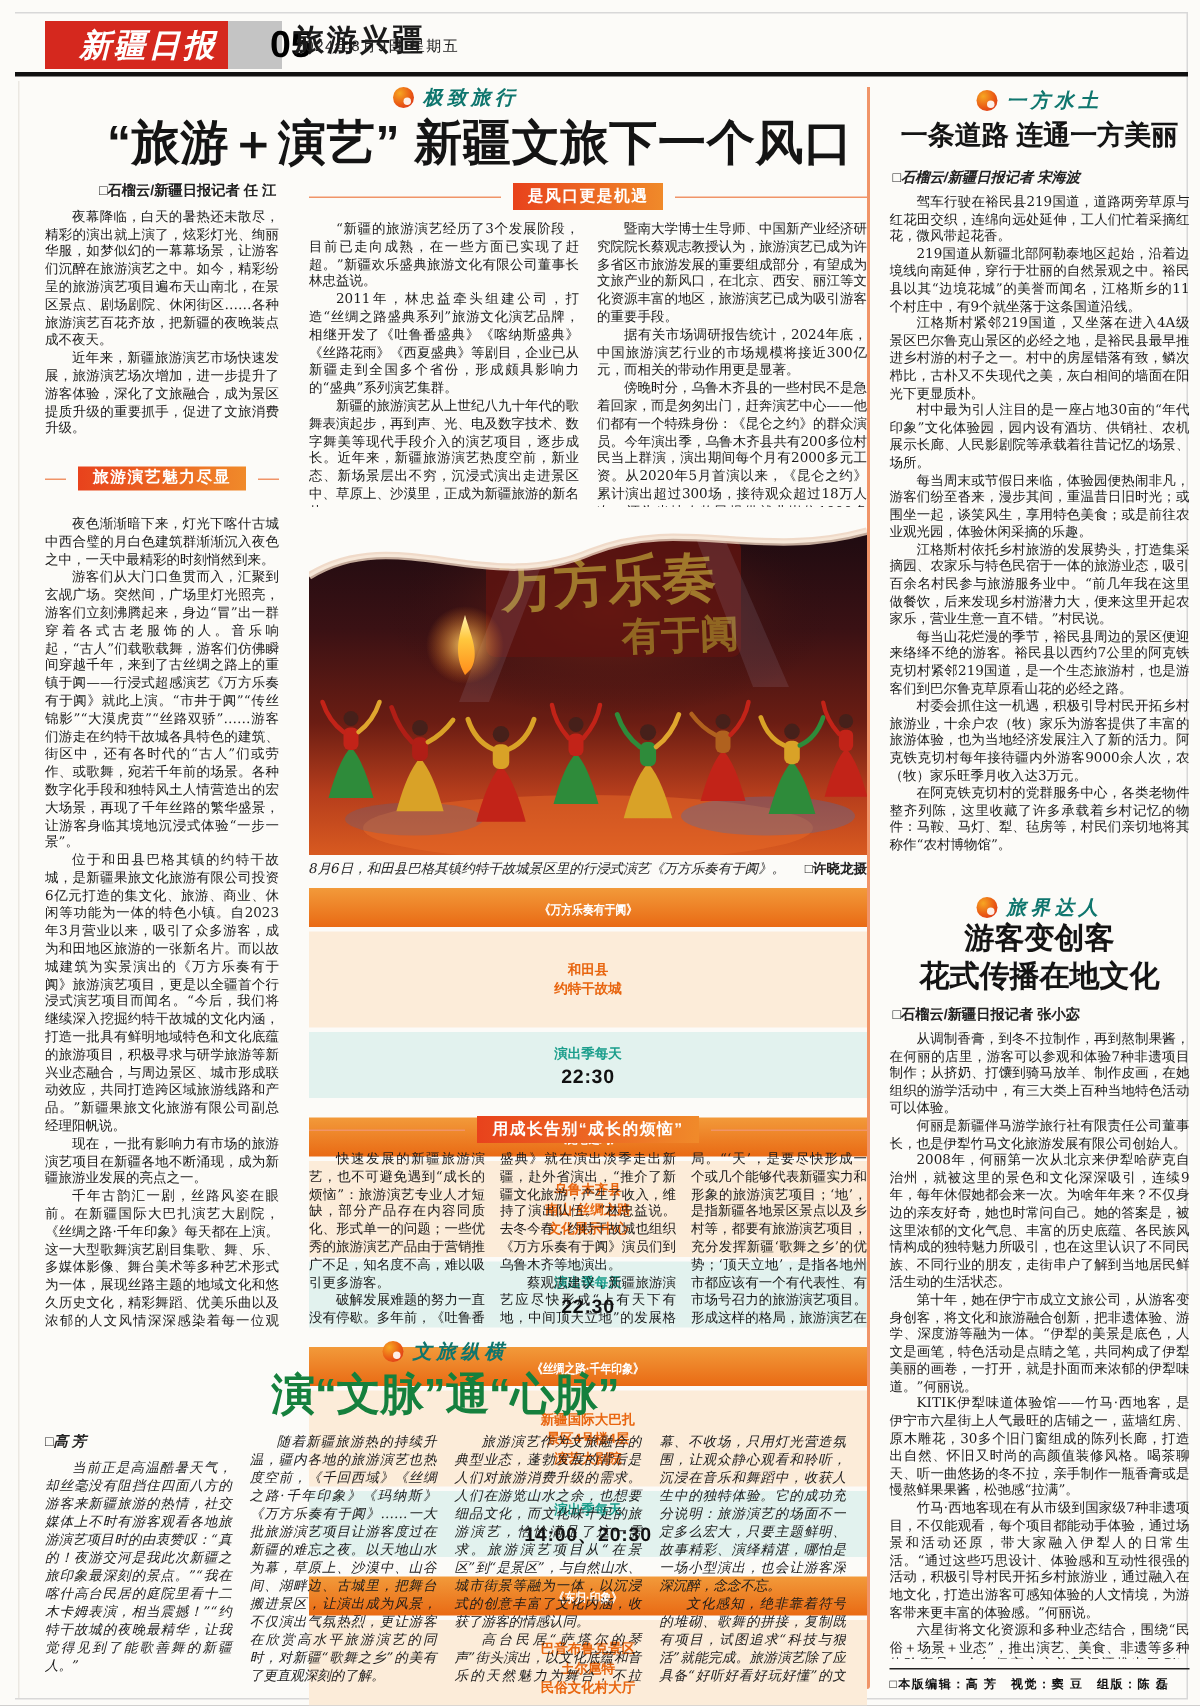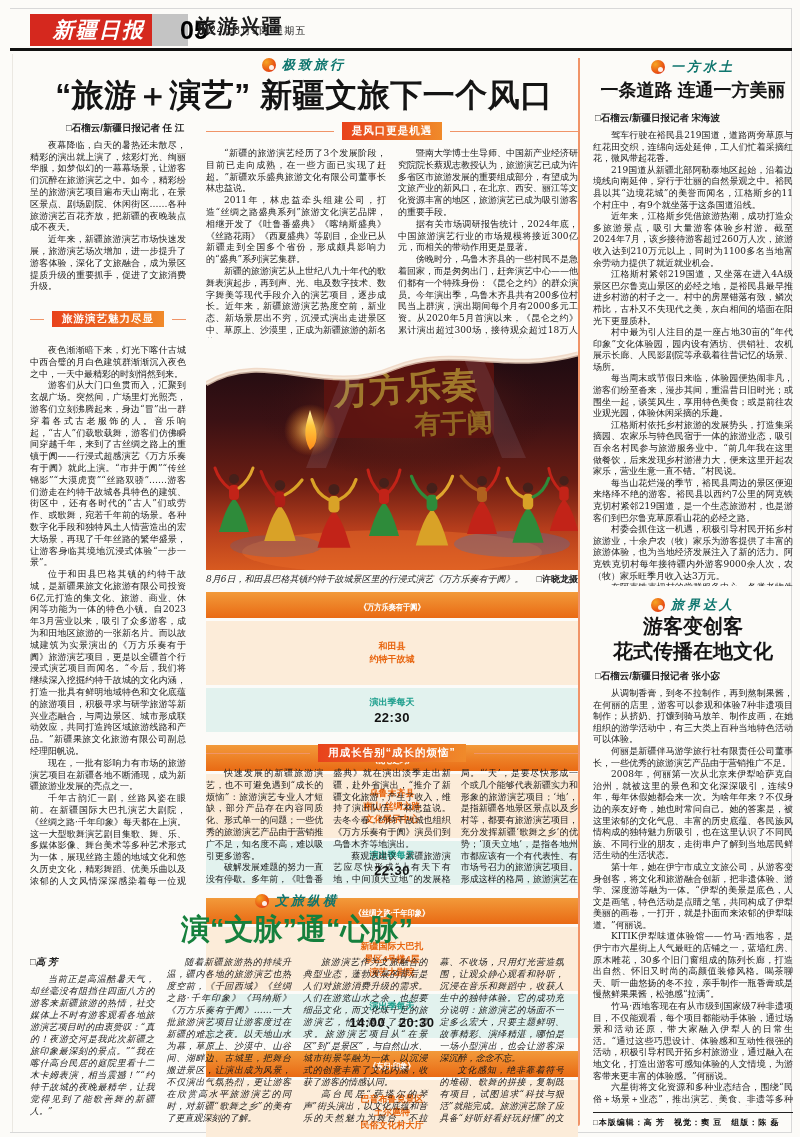--- a/index.html
+++ b/index.html
@@ -80,21 +80,21 @@
   <div class="abs section-name" style="left:196px;top:13px;">旅游兴疆</div>
   <div class="abs edition-date" style="left:197px;top:24px;">2024年8月9日 星期五</div>
   <div class="abs black-rule" style="left:10px;top:48px;width:782px;height:3px;"></div>
 
   <div class="abs orange-rule" style="left:578px;top:58px;width:2px;height:1068px;border-radius:0 0 8px 0;"></div>
 
   <div class="abs kicker" style="left:30px;top:56px;width:548px;">
     <span class="kicker-icon"></span>
     <span class="kicker-label">极致旅行</span>
   </div>
-  <div class="abs headline-main" style="left:30px;top:74px;width:548px;">“旅游＋演艺” 新疆文旅下一个风口</div>
+  <div class="abs headline-main" style="left:46px;top:74px;width:548px;">“旅游＋演艺” 新疆文旅下一个风口</div>
 
   <div class="abs bodytext" style="left:30px;top:122px;width:156px;height:766px;">
     <div class="byline col1-byline">□石榴云/新疆日报记者 任 江</div>
     <div>
         <p>夜幕降临，白天的暑热还未散尽，精彩的演出就上演了，炫彩灯光、绚丽华服，如梦似幻的一幕幕场景，让游客们沉醉在旅游演艺之中。如今，精彩纷呈的旅游演艺项目遍布天山南北，在景区景点、剧场剧院、休闲街区……各种旅游演艺百花齐放，把新疆的夜晚装点成不夜天。</p>
         <p>近年来，新疆旅游演艺市场快速发展，旅游演艺场次增加，进一步提升了游客体验，深化了文旅融合，成为景区提质升级的重要抓手，促进了文旅消费升级。</p>
       </div>
     <div class="subhead-row subhead-inline">
       <span class="line"></span>
       <span class="subhead-box">旅游演艺魅力尽显</span>
@@ -311,46 +311,45 @@
         <p>高台民居“萨塔尔的琴声”街头演出，以文化底蕴和音乐的天然魅力为舞台，不拉幕、不收场，只用灯光营造氛围，让观众静心观看和聆听，沉浸在音乐和舞蹈中，收获人生中的独特体验。它的成功充分说明：旅游演艺的场面不一定多么宏大，只要主题鲜明、故事精彩、演绎精湛，哪怕是一场小型演出，也会让游客深深沉醉，念念不忘。</p>
         <p>文化感知，绝非靠着符号的堆砌、歌舞的拼接，复制既有项目，试图追求“科技与狠活”就能完成。旅游演艺除了应具备“好听好看好玩好懂”的文化质感，还应该具备打动人心的效果，既“养眼”，还要“养心”。</p>
       </div>
   </div>
 
   <div class="abs kicker" style="left:593px;top:58px;width:200px;">
     <span class="kicker-icon"></span>
     <span class="kicker-label">一方水土</span>
   </div>
   <div class="abs headline-r1" style="left:593px;top:78px;width:200px;">一条道路 连通一方美丽</div>
-  <div class="abs byline" style="left:595px;top:112px;">□石榴云/新疆日报记者 宋海波</div>
+  <div class="abs byline" style="left:595px;top:112px;font-style:italic;">□石榴云/新疆日报记者 宋海波</div>
   <div class="abs bodytext" style="left:593px;top:130px;width:200px;height:456px;line-height:11.6px;">
       <p>驾车行驶在裕民县219国道，道路两旁草原与红花田交织，连绵向远处延伸，工人们忙着采摘红花，微风带起花香。</p>
       <p>219国道从新疆北部阿勒泰地区起始，沿着边境线向南延伸，穿行于壮丽的自然景观之中。裕民县以其“边境花城”的美誉而闻名，江格斯乡的11个村庄中，有9个就坐落于这条国道沿线。</p>
-      <p>近年来，江格斯乡凭借旅游热潮，成功打造众多旅游景点，吸引大量游客体验乡村游。截至2024年7月，该乡接待游客超过260万人次，旅游收入达到210万元以上，同时为1100多名当地富余劳动力提供了就近就业机会。</p>
       <p>江格斯村紧邻219国道，又坐落在进入4A级景区巴尔鲁克山景区的必经之地，是裕民县最早推进乡村游的村子之一。村中的房屋错落有致，鳞次栉比，古朴又不失现代之美，灰白相间的墙面在阳光下更显质朴。</p>
       <p>村中最为引人注目的是一座占地30亩的“年代印象”文化体验园，园内设有酒坊、供销社、农机展示长廊、人民影剧院等承载着往昔记忆的场景、场所。</p>
       <p>每当周末或节假日来临，体验园便热闹非凡，游客们纷至沓来，漫步其间，重温昔日旧时光；或围坐一起，谈笑风生，享用特色美食；或是前往农业观光园，体验休闲采摘的乐趣。</p>
       <p>江格斯村依托乡村旅游的发展势头，打造集采摘园、农家乐与特色民宿于一体的旅游业态，吸引百余名村民参与旅游服务业中。“前几年我在这里做餐饮，后来发现乡村游潜力大，便来这里开起农家乐，营业生意一直不错。”村民说。</p>
       <p>每当山花烂漫的季节，裕民县周边的景区便迎来络绎不绝的游客。裕民县以西约7公里的阿克铁克切村紧邻219国道，是一个生态旅游村，也是游客们到巴尔鲁克草原看山花的必经之路。</p>
       <p>村委会抓住这一机遇，积极引导村民开拓乡村旅游业，十余户农（牧）家乐为游客提供了丰富的旅游体验，也为当地经济发展注入了新的活力。阿克铁克切村每年接待疆内外游客9000余人次，农（牧）家乐旺季月收入达3万元。</p>
       <p>在阿克铁克切村的党群服务中心，各类老物件整齐列陈，这里收藏了许多承载着乡村记忆的物件：马鞍、马灯、犁、毡房等，村民们亲切地将其称作“农村博物馆”。</p>
     </div>
 
   <div class="abs kicker" style="left:593px;top:596px;width:200px;">
     <span class="kicker-icon"></span>
     <span class="kicker-label">旅界达人</span>
   </div>
   <div class="abs headline-r2" style="left:593px;top:614px;width:200px;">
     <div>游客变创客</div>
     <div>花式传播在地文化</div>
   </div>
   <div class="abs byline" style="left:595px;top:670px;">□石榴云/新疆日报记者 张小宓</div>
   <div class="abs bodytext" style="left:593px;top:688px;width:200px;height:418px;line-height:11.6px;">
       <p>从调制香膏，到冬不拉制作，再到熬制果酱，在何丽的店里，游客可以参观和体验7种非遗项目制作；从挤奶、打馕到骑马放羊、制作皮画，在她组织的游学活动中，有三大类上百种当地特色活动可以体验。</p>
-      <p>何丽是新疆伴马游学旅行社有限责任公司董事长，一些优秀的旅游演艺产品由于营销推广不足。</p>
+      <p>何丽是新疆伴马游学旅行社有限责任公司董事长，也是伊犁竹马文化旅游发展有限公司创始人。</p>
       <p>2008年，何丽第一次从北京来伊犁哈萨克自治州，就被这里的景色和文化深深吸引，连续9年，每年休假她都会来一次。为啥年年来？不仅身边的亲友好奇，她也时常问自己。她的答案是，被这里浓郁的文化气息、丰富的历史底蕴、各民族风情构成的独特魅力所吸引，也在这里认识了不同民族、不同行业的朋友，走街串户了解到当地居民鲜活生动的生活状态。</p>
       <p>第十年，她在伊宁市成立文旅公司，从游客变身创客，将文化和旅游融合创新，把非遗体验、游学、深度游等融为一体。“伊犁的美景是底色，人文是画笔，特色活动是点睛之笔，共同构成了伊犁美丽的画卷，一打开，就是扑面而来浓郁的伊犁味道。”何丽说。</p>
       <p>KITIK伊犁味道体验馆——竹马·西地客，是伊宁市六星街上人气最旺的店铺之一，蓝墙红房、原木雕花，30多个旧门窗组成的陈列长廊，打造出自然、怀旧又时尚的高颜值装修风格。喝茶聊天、听一曲悠扬的冬不拉，亲手制作一瓶香膏或是慢熬鲜果果酱，松弛感“拉满”。</p>
       <p>竹马·西地客现在有从市级到国家级7种非遗项目，不仅能观看，每个项目都能动手体验，通过场景和活动还原，带大家融入伊犁人的日常生活。“通过这些巧思设计、体验感和互动性很强的活动，积极引导村民开拓乡村旅游业，通过融入在地文化，打造出游客可感知体验的人文情境，为游客带来更丰富的体验感。”何丽说。</p>
       <p>六星街将文化资源和多种业态结合，围绕“民俗＋场景＋业态”，推出演艺、美食、非遗等多种体验产品，今年伊宁市文旅部门还推出了City Walk伊宁宝藏线，竹马·西地客就是其中之一。</p>
     </div>
 
   <div class="abs footer-rule" style="left:593px;top:1112px;width:200px;height:1px;"></div>
   <div class="abs footer-text" style="left:593px;top:1117px;width:200px;">□本版编辑：高 芳　视觉：窦 豆　组版：陈 磊</div>
 

